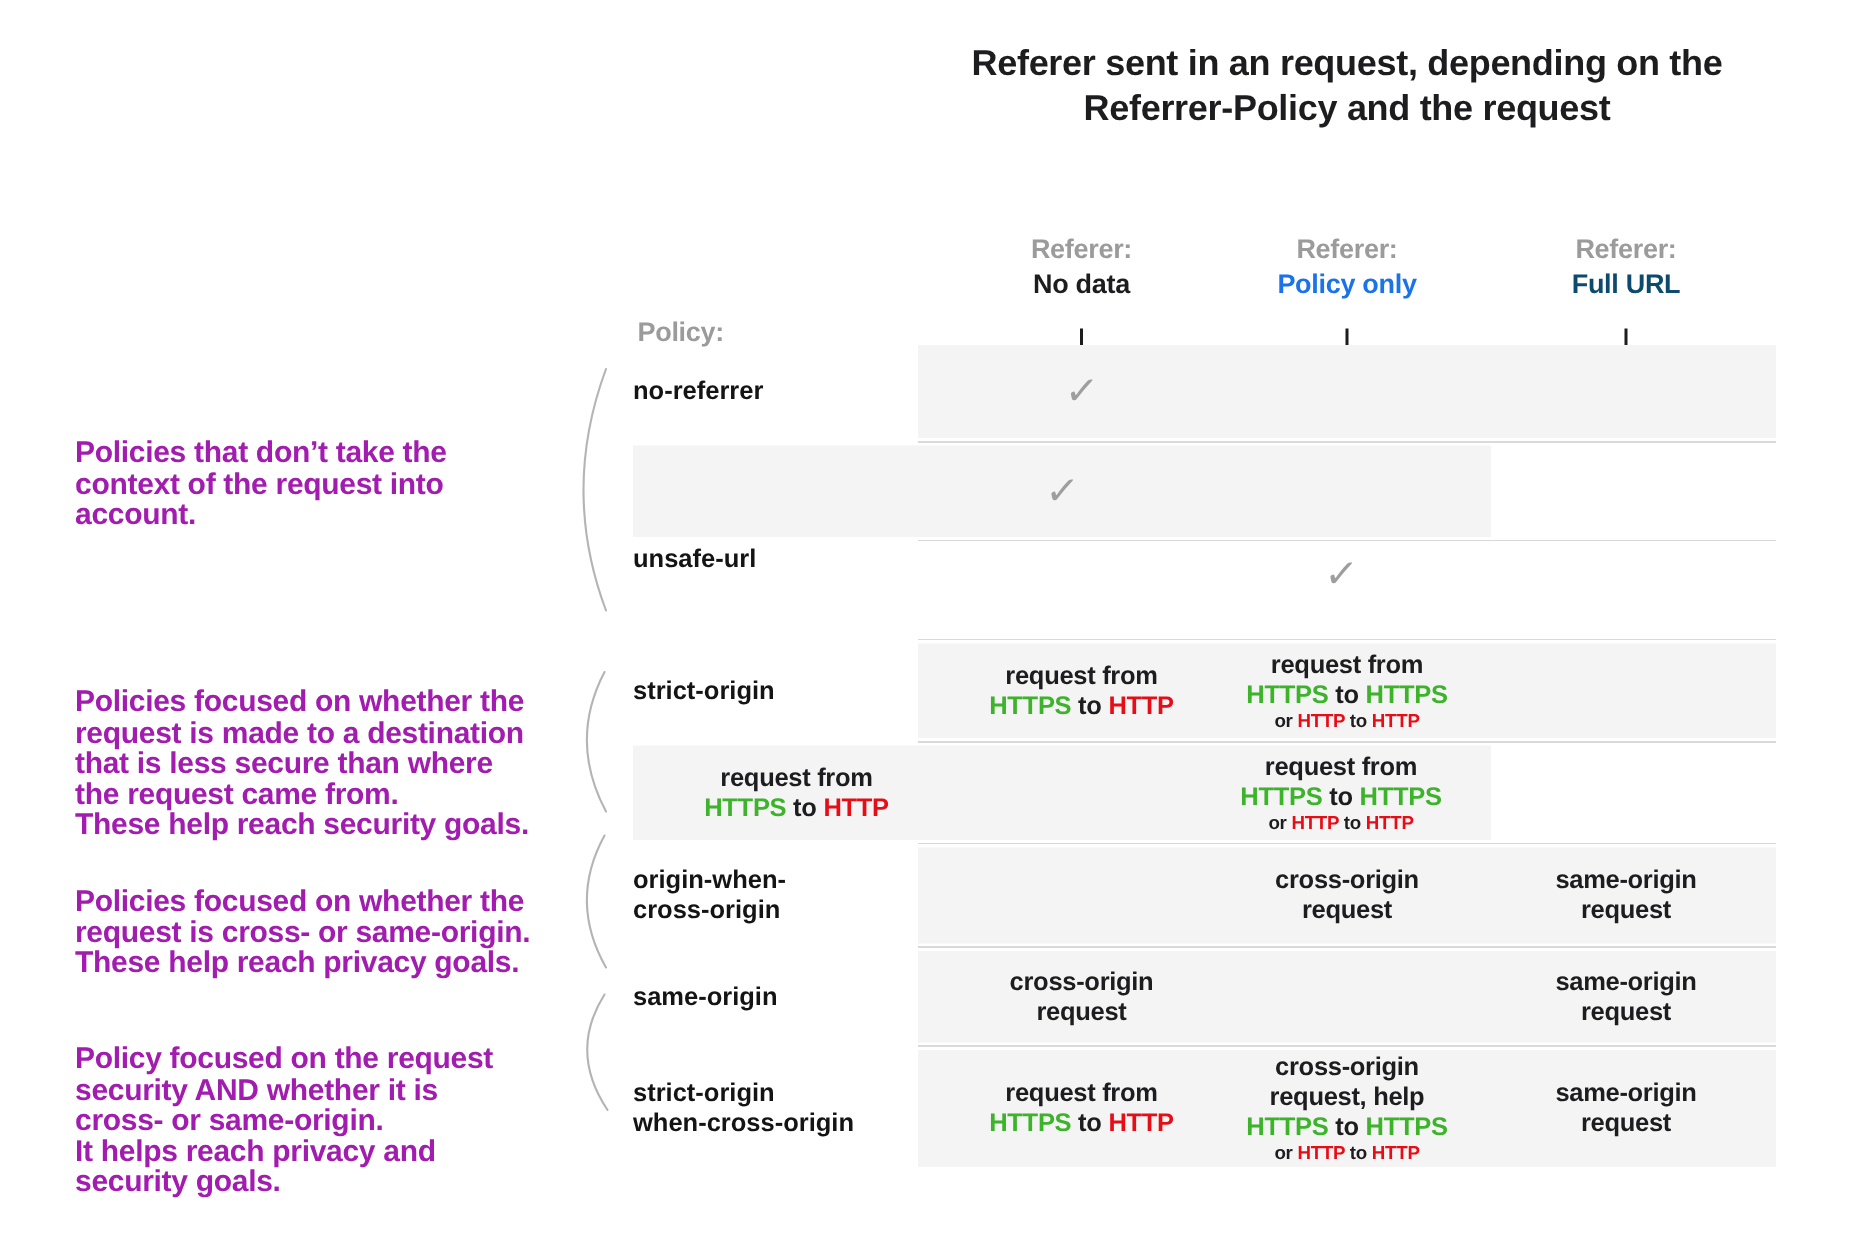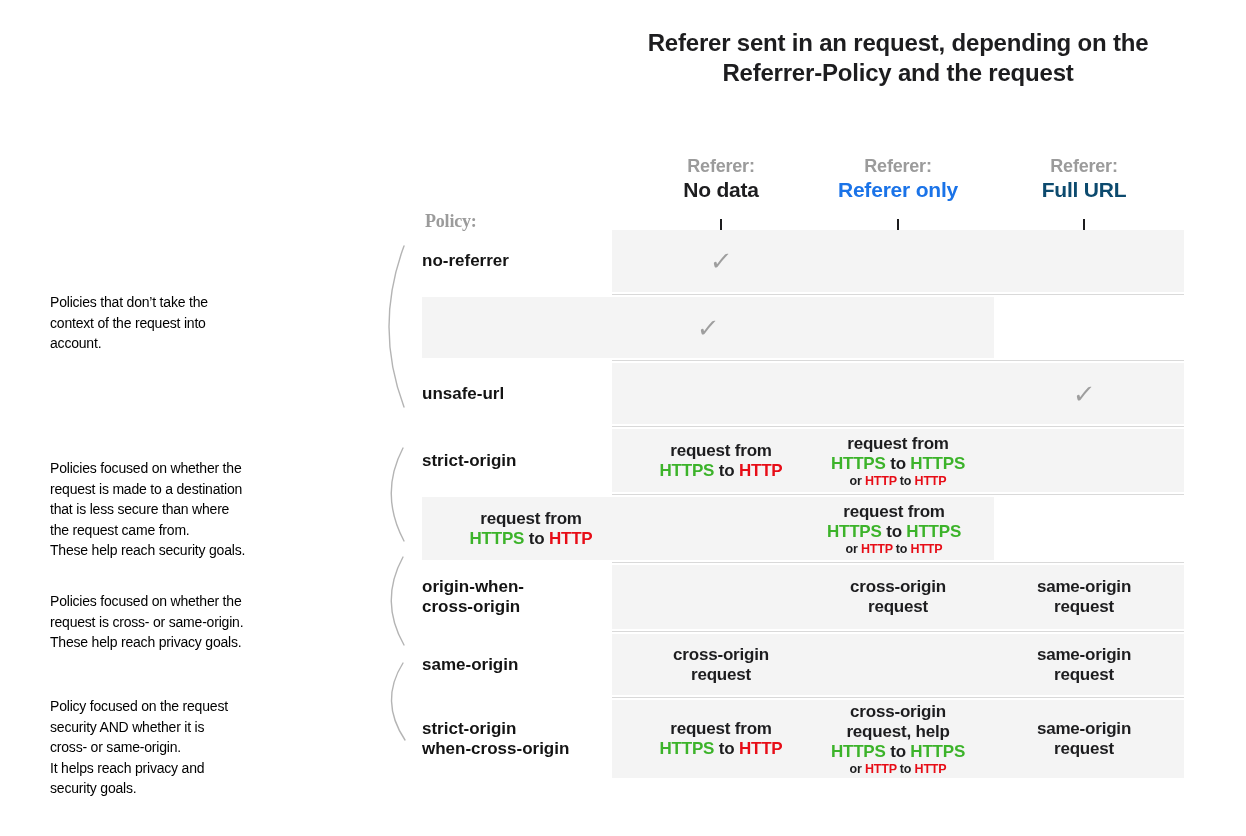--- a/index.html
+++ b/index.html
@@ -8,30 +8,30 @@
     font-family:"Liberation Sans", sans-serif; overflow:hidden;
   }
   .title {
     position:absolute; left:612px; top:28px; width:572px; margin:0;
     font-size:24px; line-height:30px; font-weight:bold; color:#1d1d1f;
     text-align:center; white-space:pre; letter-spacing:-0.2px;
   }
   .hdrs { position:absolute; left:612px; top:155px; width:572px; height:56px; }
   .hcol { position:absolute; top:0; transform:translateX(-50%); text-align:center; white-space:nowrap; }
   .hlabel { display:block; font-size:18px; font-weight:bold; color:#9b9b9b; line-height:22px; letter-spacing:-0.2px; }
-  .hvalue { display:block; font-size:21px; font-weight:bold; line-height:25px; letter-spacing:-0.2px; }
+  .hvalue { display:block; font-size:18px; font-weight:bold; line-height:25px; letter-spacing:-0.2px; }
   .ticks { position:absolute; left:612px; top:219px; width:572px; height:11px; }
   .tick { position:absolute; top:0; width:2px; height:11px; background:#1d1d1f; transform:translateX(-50%); }
   .policy-label {
     position:absolute; left:425px; top:211px;
-    font-size:18px; font-weight:bold; color:#9b9b9b; letter-spacing:-0.2px;font-family:Liberation Serif, serif;
+    font-size:18px; font-weight:bold; color:#9b9b9b; letter-spacing:-0.2px;
   }
   .group {
     position:absolute; left:50px; width:370px;
-    font-size:14px; line-height:20.5px; font-weight:normal; color:#000000;
+    font-size:20px; line-height:20.5px; font-weight:bold; color:#a21caf;
     white-space:pre; letter-spacing:-0.2px;
   }
   .arcs { position:absolute; left:0; top:0; pointer-events:none; }
   .grid { position:absolute; left:422px; top:230px; width:762px; }
   .row { display:flex; }
   .pcell {
     width:190px; display:flex; align-items:center;
     font-family:Liberation Sans, sans-serif; font-weight:bold; font-size:17px;
     line-height:20px; color:#141414; white-space:pre;
   }
@@ -58,21 +58,21 @@
   <h1 class="title">Referer sent in an request, depending on the
 Referrer-Policy and the request</h1>
 
   <div class="hdrs" id="headers">
       <div class="hcol" style="left: 109px;">
         <span class="hlabel">Referer:</span>
         <span class="hvalue" style="color: rgb(29, 29, 31);">No data</span>
       </div>
       <div class="hcol" style="left: 286px;">
         <span class="hlabel">Referer:</span>
-        <span class="hvalue" style="color: rgb(26, 115, 232);">Referer only</span>
+        <span class="hvalue" style="color: rgb(26, 115, 232);">Policy only</span>
       </div>
       <div class="hcol" style="left: 472px;">
         <span class="hlabel">Referer:</span>
         <span class="hvalue" style="color: #0c4a6e;">Full URL</span>
       </div>
     </div>
 
   <div class="ticks" id="ticks">
       <div class="tick" style="left: 109px;"></div>
       <div class="tick" style="left: 286px;"></div>
@@ -120,21 +120,21 @@
       </div>
       <div class="row" style="height: 61px;">
         <div class="band" style="background: rgb(244, 244, 244);">
           <div class="cell" style="left: 286px;"><span class="check" style="color: rgb(158, 158, 158);">✓</span></div>
         </div>
       </div>
       <div class="gaprow">
         <div class="gapspacer"></div>
         <div class="gapband"></div>
       </div>
-      <div class="row" style="height: 61px;">
+      <div class="row" style="height: 61px; flex-direction: column;">
         <div class="pcell">unsafe-url</div>
         <div class="band" style="background: rgb(244, 244, 244);">
           <div class="cell" style="left: 472px;"><span class="check" style="color: rgb(158, 158, 158);">✓</span></div>
         </div>
       </div>
       <div class="gaprow">
         <div class="gapspacer"></div>
         <div class="gapband"></div>
       </div>
       <div class="row" style="height: 63px;">

